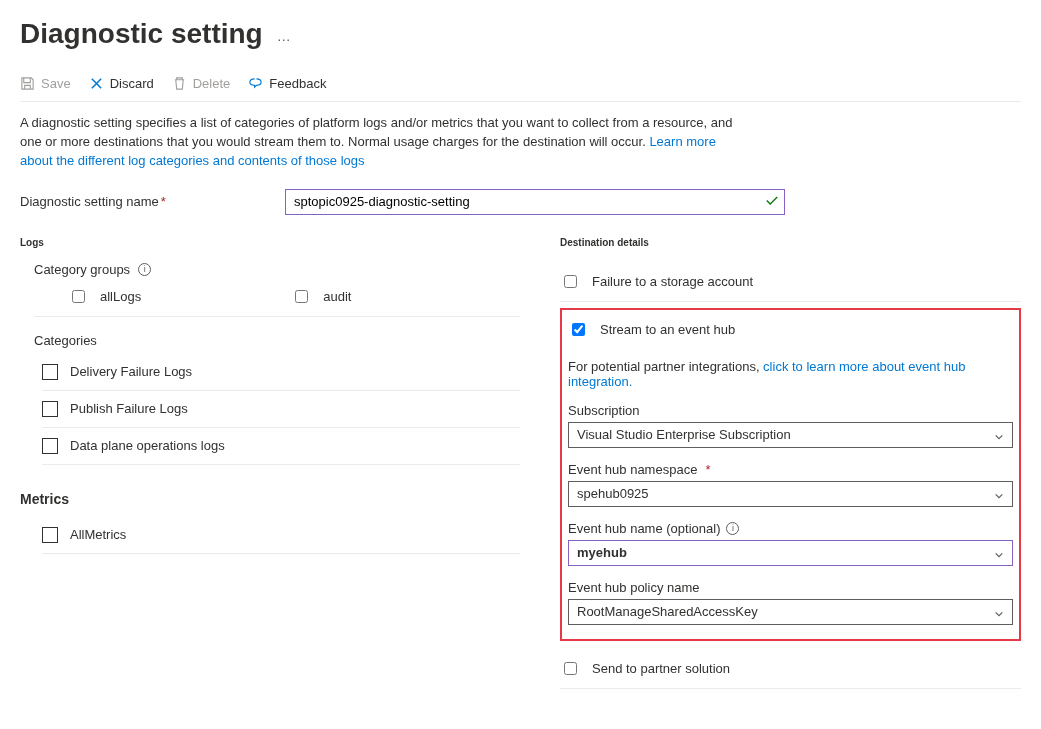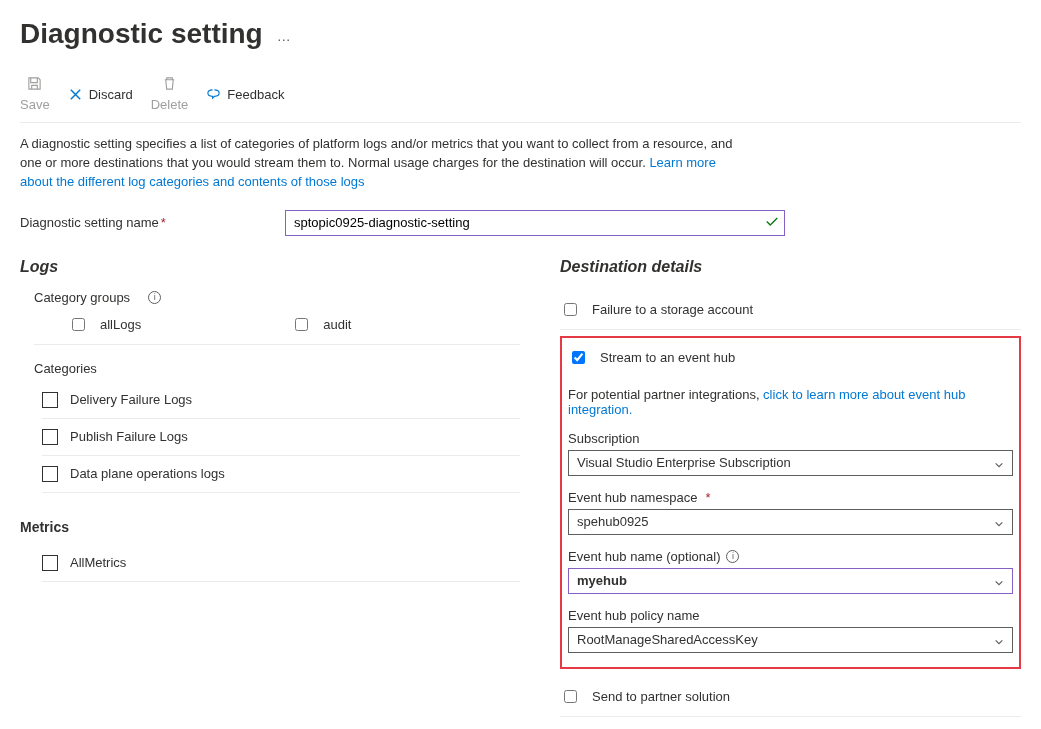--- a/index.html
+++ b/index.html
@@ -22,39 +22,39 @@
   .dots { color:#605e5c; font-size:14px; letter-spacing:1px; cursor:pointer;}
   .toolbar {
     display: flex;
     gap: 18px;
     align-items: center;
     margin-top: 22px;
     padding-bottom: 10px;
     border-bottom: 1px solid #edebe9;
   }
   .tool-item { display:flex; align-items:center; gap:6px; font-size:13px; cursor:pointer; }
-  .tool-item.disabled { color:#a19f9d; cursor:default;flex-direction:column; }
+  .tool-item.disabled { color:#a19f9d; cursor:default; }
   .tool-item.blue svg { stroke:#0078d4; fill:none;}
   .tool-item .lbl { }
   .intro { margin-top:12px; line-height:1.45; max-width:720px; }
   .intro a { color:#0078d4; text-decoration:none; }
   .field-row { display:flex; align-items:center; margin-top:18px; }
   .field-row label { width:265px; font-size:13px; }
   .req { color:#a4262c; margin-left:2px;}
   .name-input-wrap { position:relative; flex:0 0 500px; }
   .name-input {
     width:500px; height:26px; padding:3px 28px 3px 8px;
     border:1px solid #8661c5; font-size:13px; font-family:inherit;
   }
   .valid-check { position:absolute; right:6px; top:50%; transform:translateY(-50%); color:#107c10; }
   .columns { display:flex; margin-top:22px; gap:40px; }
   .col-left { flex:0 0 500px; }
   .col-right { flex:1; }
-  .section-title { font-weight:600; font-size:16px; margin:0 0 14px 0;font-style:italic;}
-  .subgroup { font-size:13px; margin:0 0 10px 14px; display:flex; align-items:center; gap:18px;}
+  .section-title { font-weight:600; font-size:10px; margin:0 0 14px 0;}
+  .subgroup { font-size:13px; margin:0 0 10px 14px; display:flex; align-items:center; gap:8px;}
   .chk-row input[type=checkbox], .chkline input[type=checkbox] {
     width:16px; height:16px; margin:0; appearance:none;
     border:1px solid #323130; background:#fff; position:relative; cursor:pointer;
   }
   input[type=checkbox]:checked {
     background:#0078d4; border-color:#0078d4;
   }
   input[type=checkbox]:checked::after {
     content:""; position:absolute; left:4px; top:1px;
     width:4px; height:8px; border:solid #fff; border-width:0 2px 2px 0;

